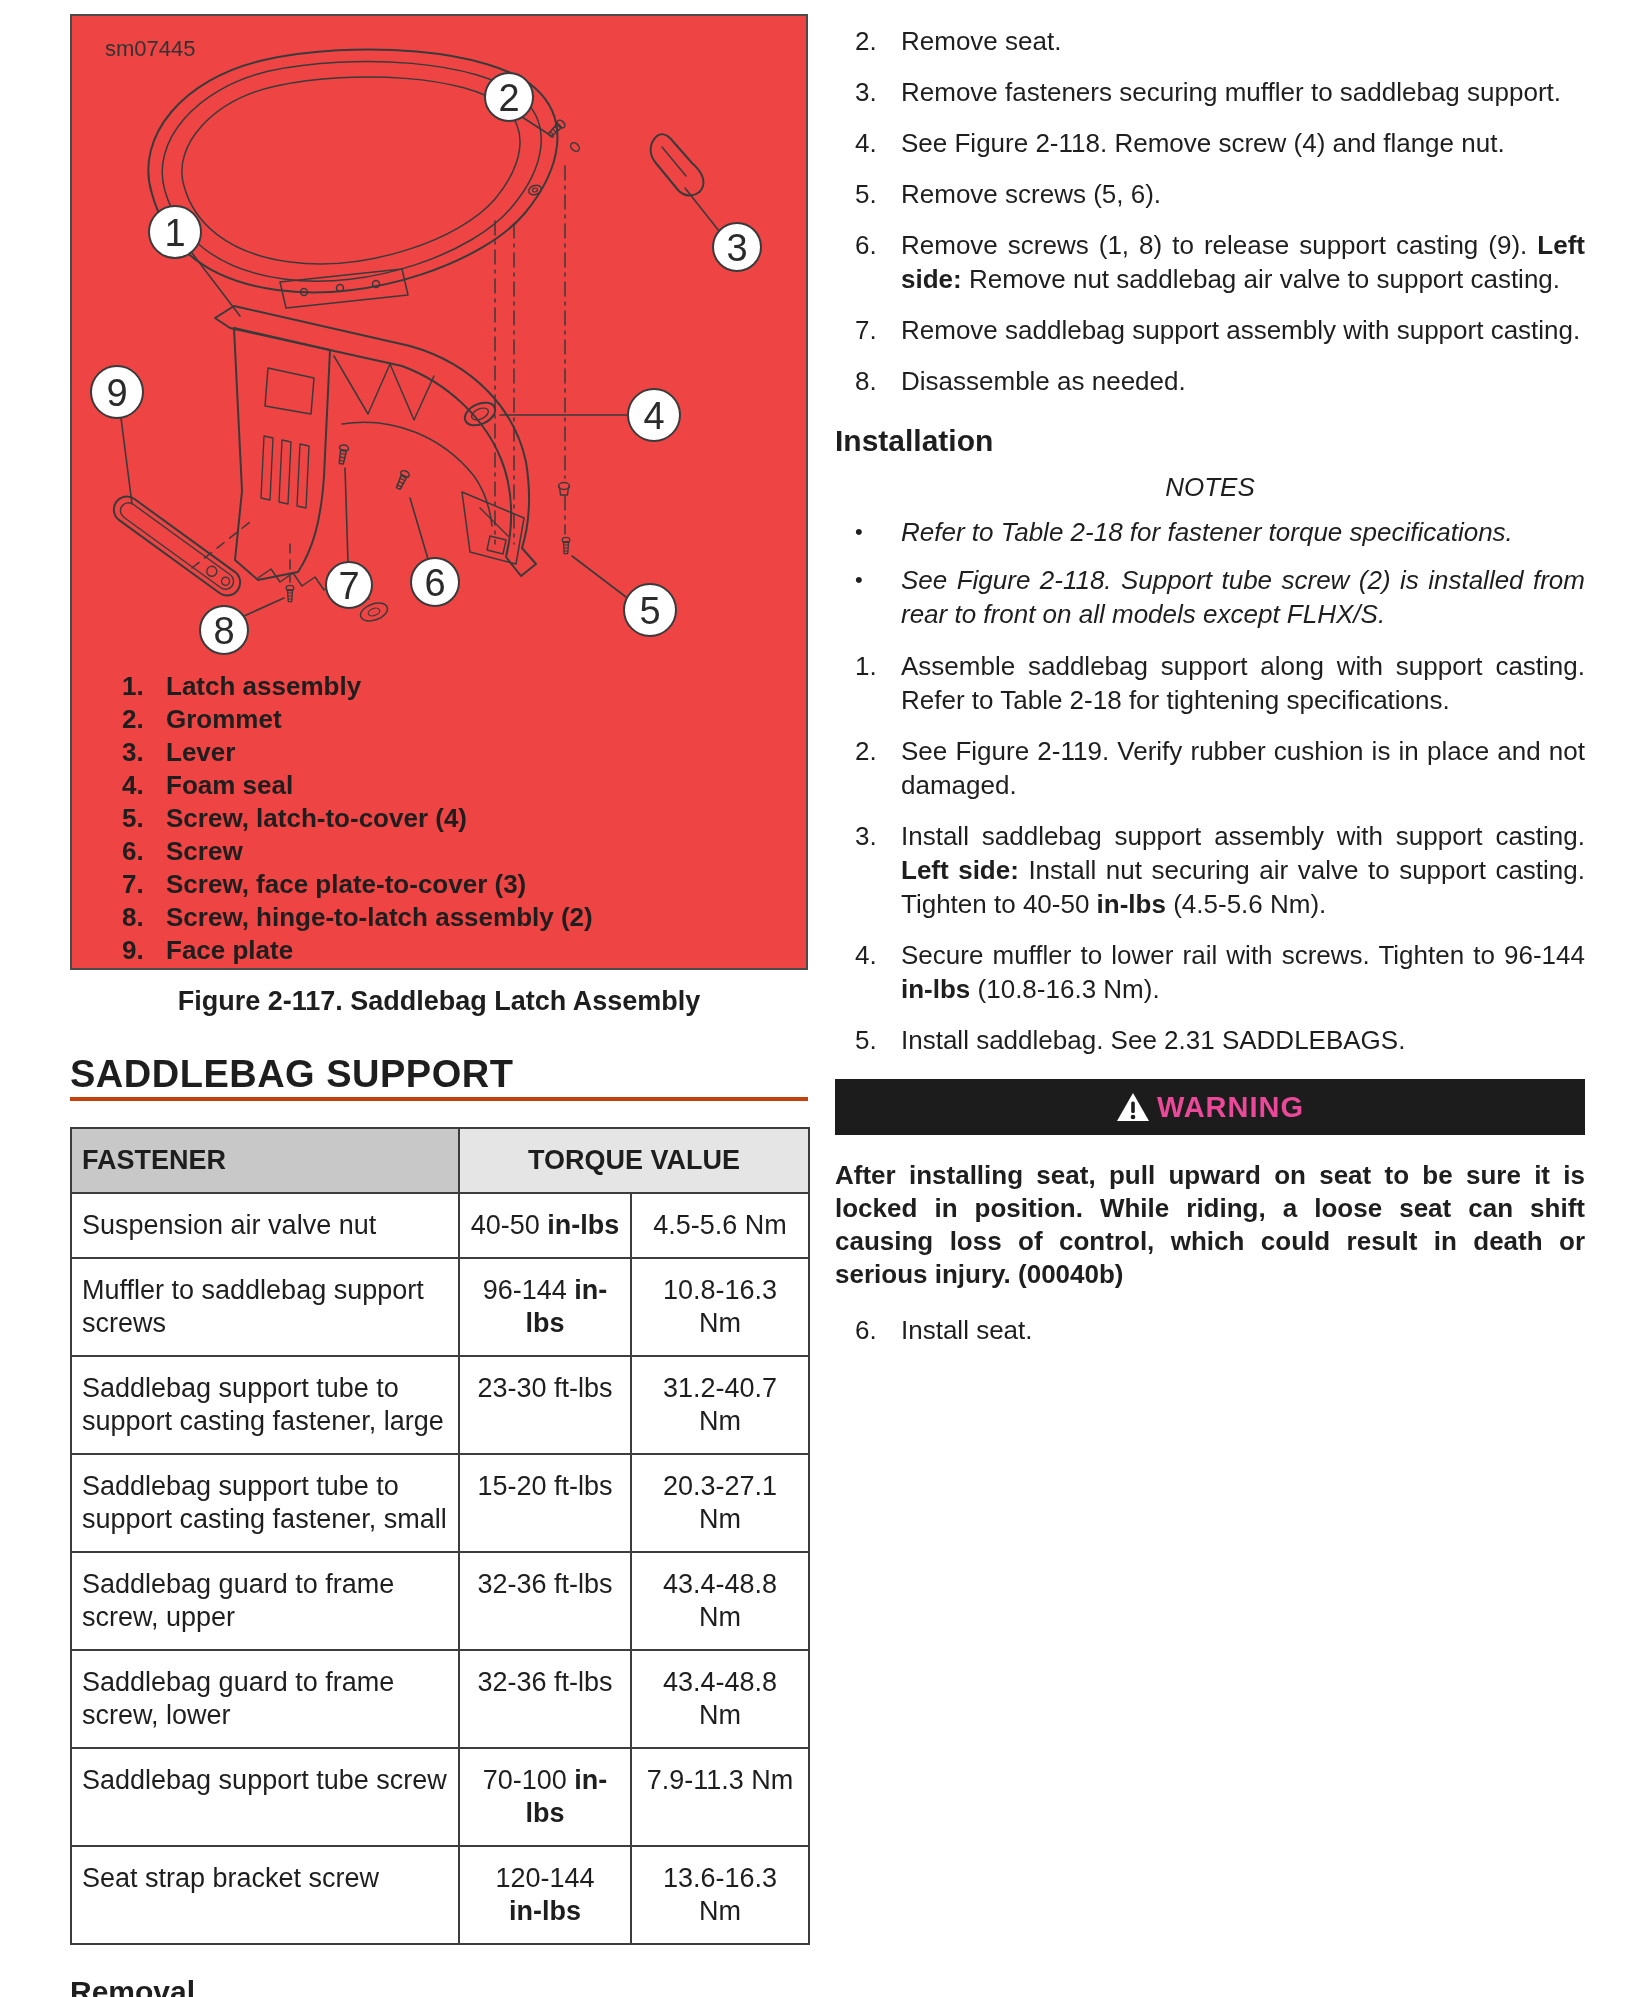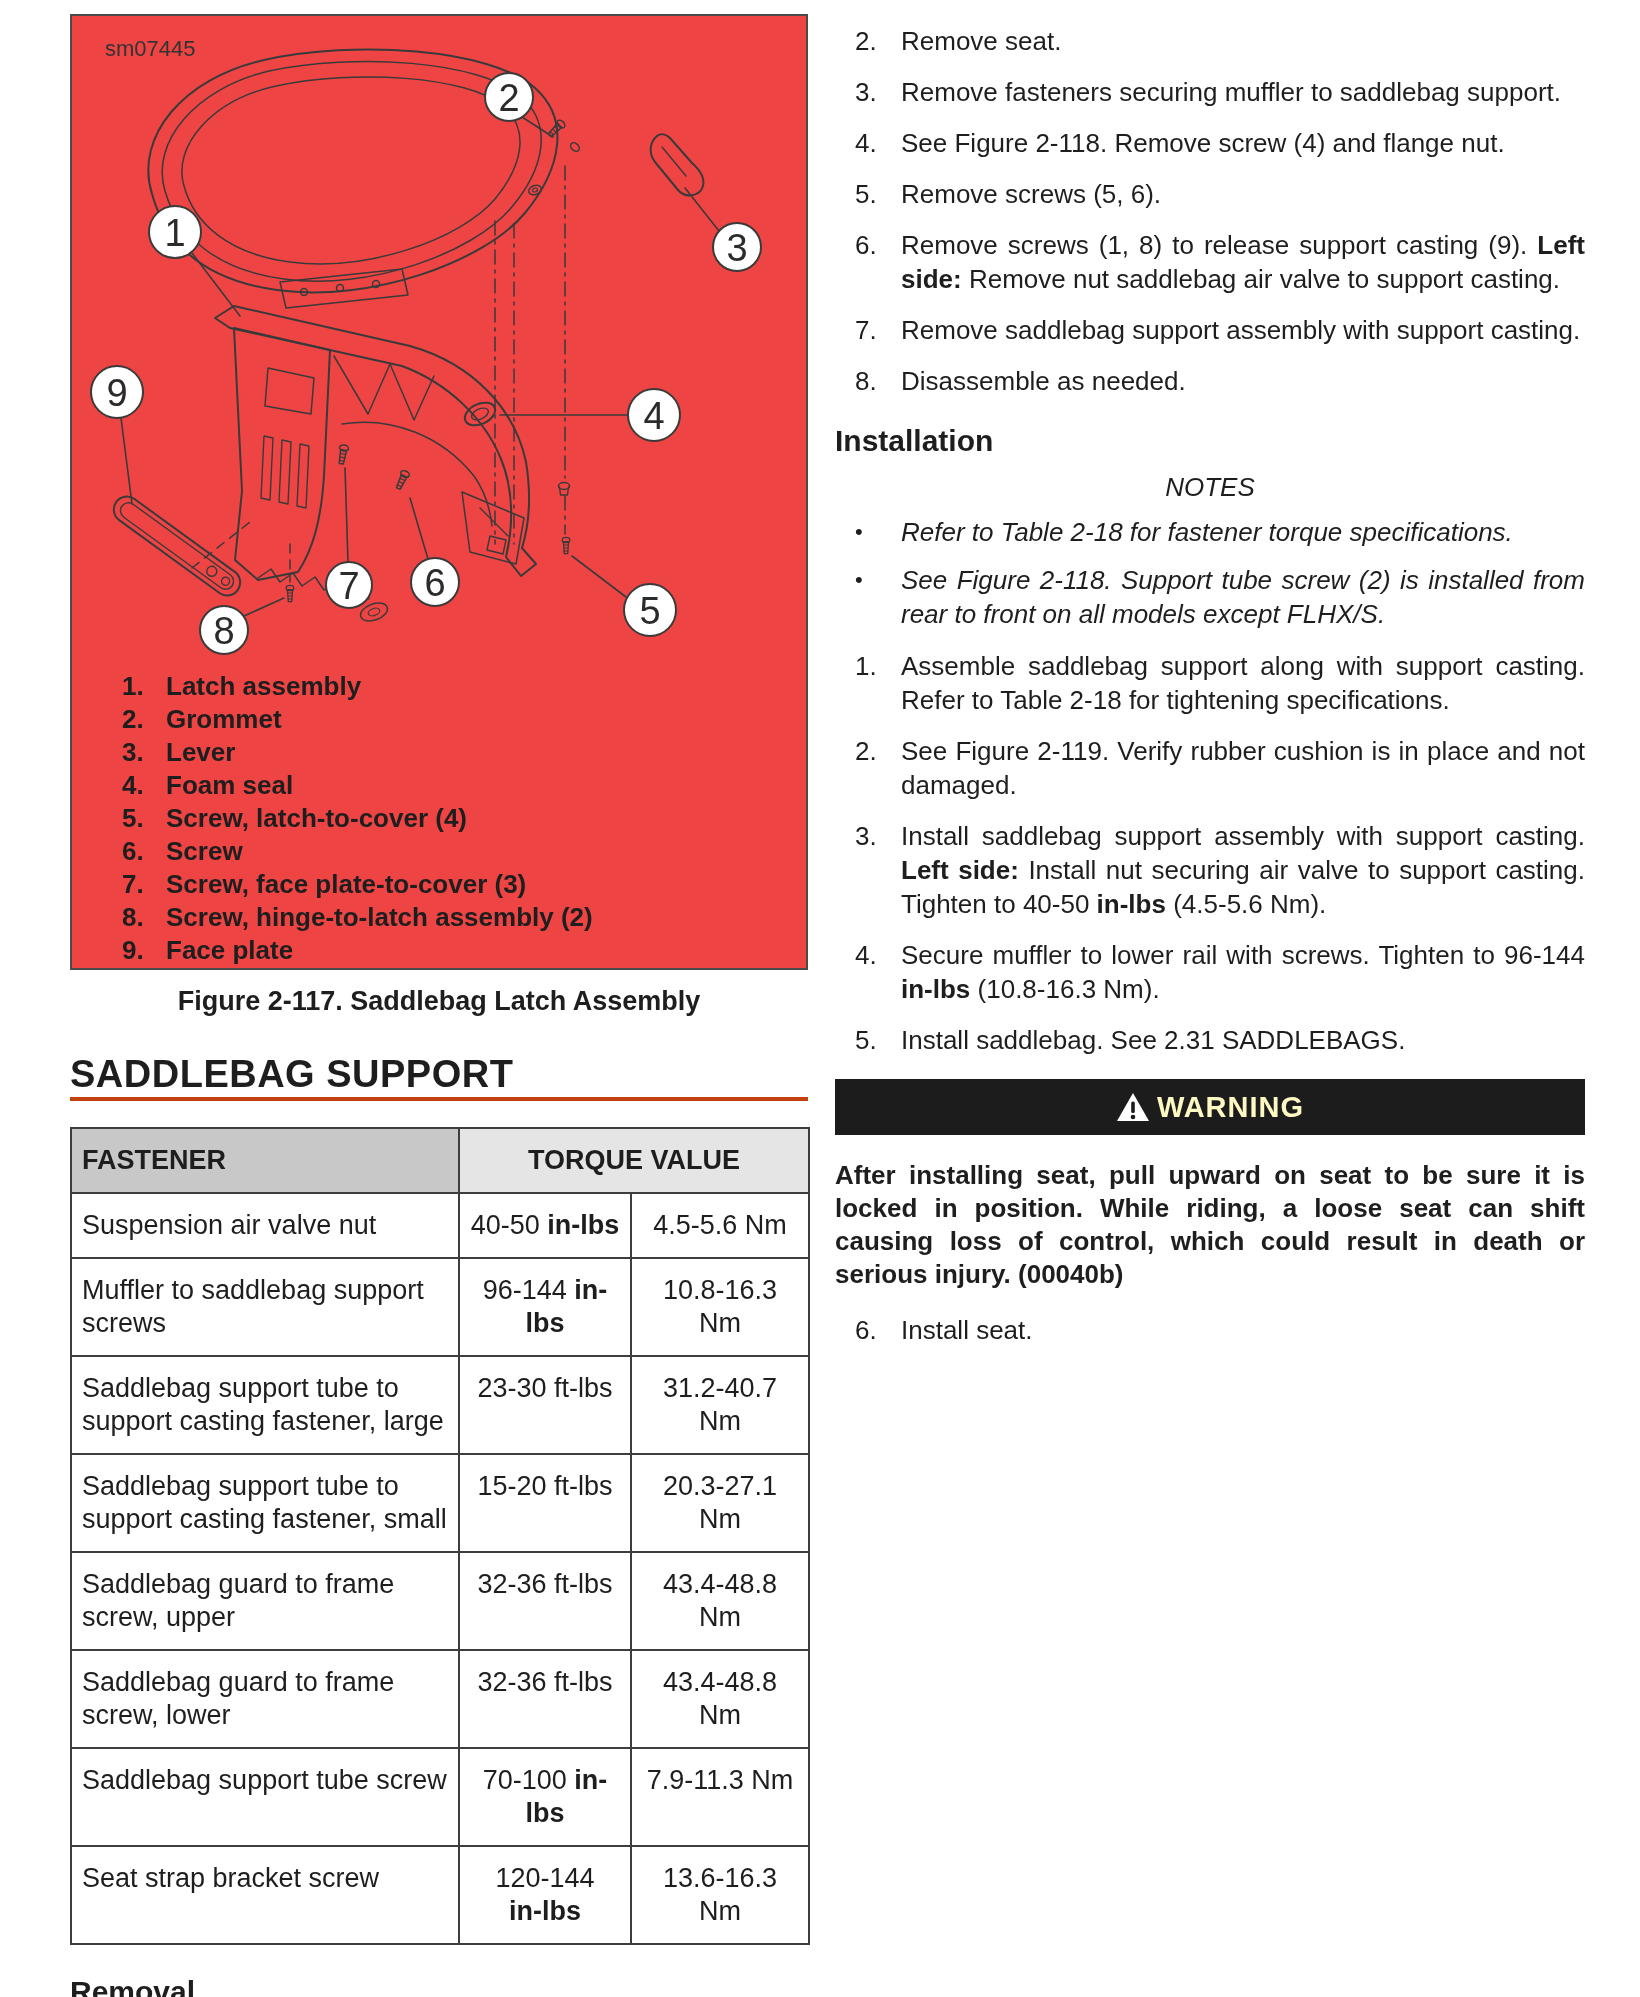--- a/index.html
+++ b/index.html
@@ -46,21 +46,21 @@
   
   .notes-label{margin-top:14px; text-align:center; font-style:italic; font-size:26px;}
   .notes{padding-left:20px; font-size:26px; line-height:34px; margin-top:-2px;}
   .note{display:flex; margin-top:14px;}
   .note-bullet{width:46px; flex:none; font-size:22px;}
   .note-text{flex:1; font-style:italic; text-align:justify;}
 
   
   .warn-banner{margin-top:22px; height:56px; background:#1c1c1c; display:flex;
     align-items:center; justify-content:center; gap:7px;}
-  .warn-banner .wlabel{color:#fef9c3; font-weight:bold; font-size:29px; letter-spacing:1px;}
+  .warn-banner .wlabel{color:#ec4899; font-weight:bold; font-size:29px; letter-spacing:1px;}
   .warn-text{margin:24px 0 0 0; font-size:26px; line-height:33px; font-weight:bold; text-align:justify;}
   .final-steps{margin-top:22px;}
 
   .inst-block{margin-top:26px;}
 </style>
 </head>
 <body>
 
 <div class="page">
 

